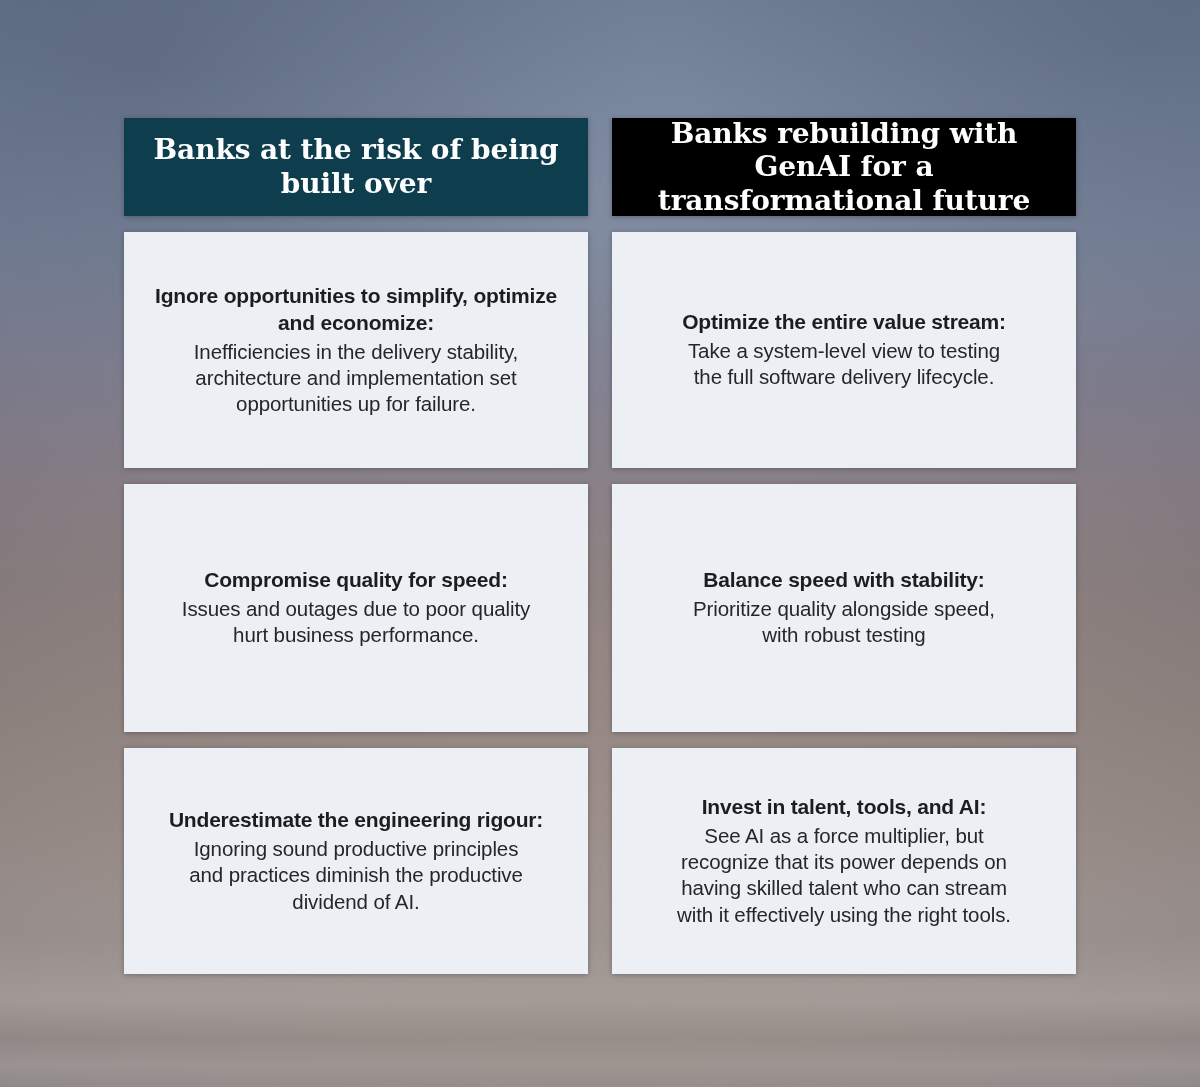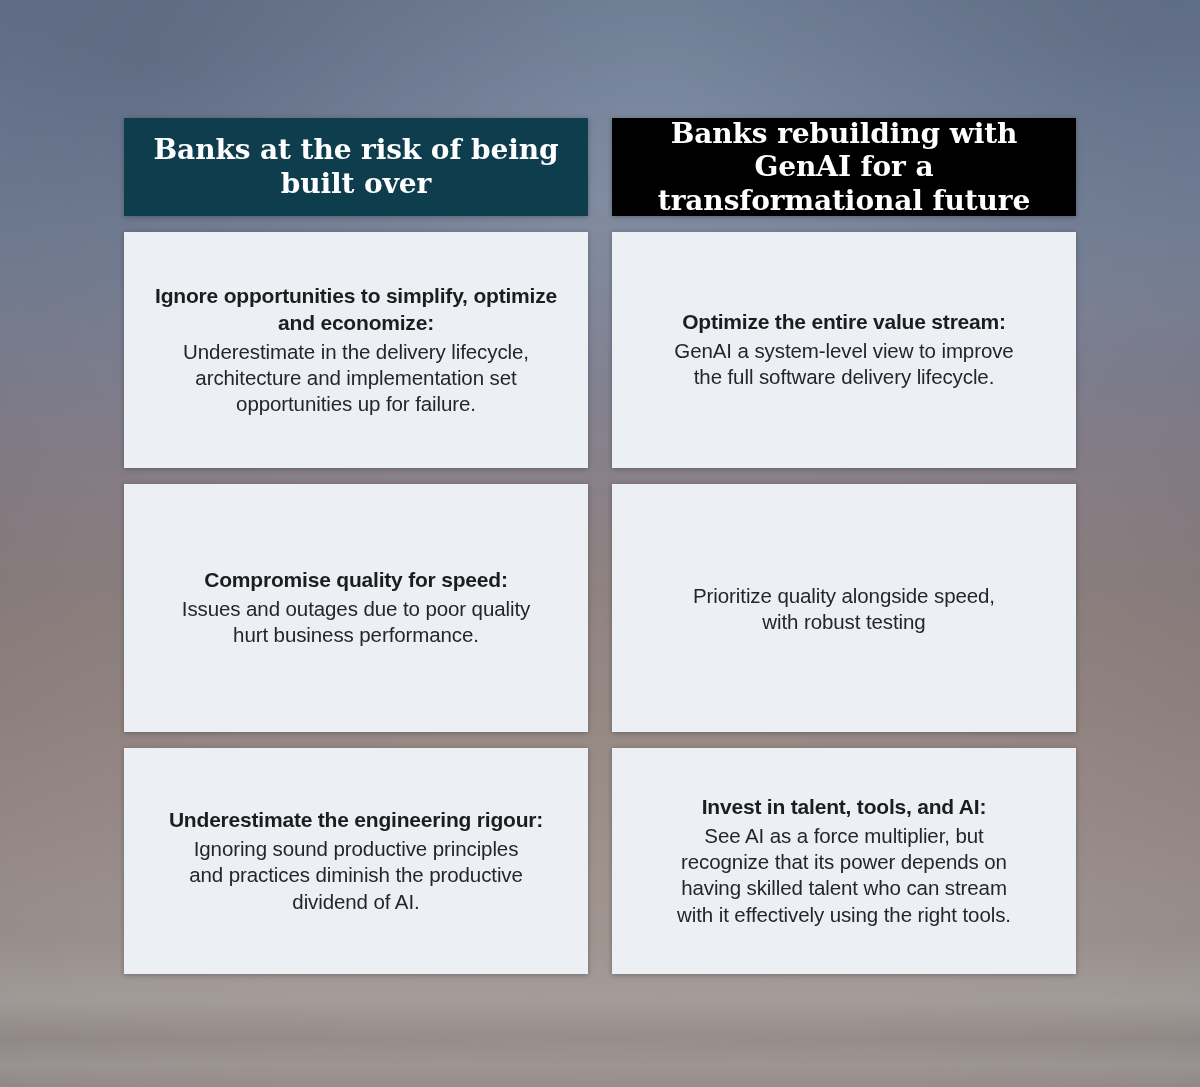--- a/index.html
+++ b/index.html
@@ -141,47 +141,50 @@
       <span class="ln">for a transformational future</span>
     </span>
   </div>
 
   <div class="card row1">
     <p class="card-title">
       <span class="ln">Ignore opportunities to simplify,</span>
       <span class="ln">optimize and economize:</span>
     </p>
     <p class="card-body">
-      <span class="ln">Underestimate in the delivery lifecycle,</span>
+      <span class="ln">Inefficiencies in the delivery stability,</span>
       <span class="ln">architecture and implementation set</span>
       <span class="ln">opportunities up for failure.</span>
     </p>
   </div>
 
   <div class="card row1">
     <p class="card-title">
       <span class="ln">Optimize the entire value stream:</span>
     </p>
     <p class="card-body">
-      <span class="ln">GenAI a system-level view to improve</span>
+      <span class="ln">Take a system-level view to testing</span>
       <span class="ln">the full software delivery lifecycle.</span>
     </p>
   </div>
 
   <div class="card row2">
     <p class="card-title">
       <span class="ln">Compromise quality for speed:</span>
     </p>
     <p class="card-body">
       <span class="ln">Issues and outages due to poor quality</span>
       <span class="ln">hurt business performance.</span>
     </p>
   </div>
 
   <div class="card row2">
+    <p class="card-title">
+      <span class="ln">Balance speed with stability:</span>
+    </p>
     <p class="card-body">
       <span class="ln">Prioritize quality alongside speed,</span>
       <span class="ln">with robust testing</span>
     </p>
   </div>
 
   <div class="card row3">
     <p class="card-title">
       <span class="ln">Underestimate the engineering rigour:</span>
     </p>

